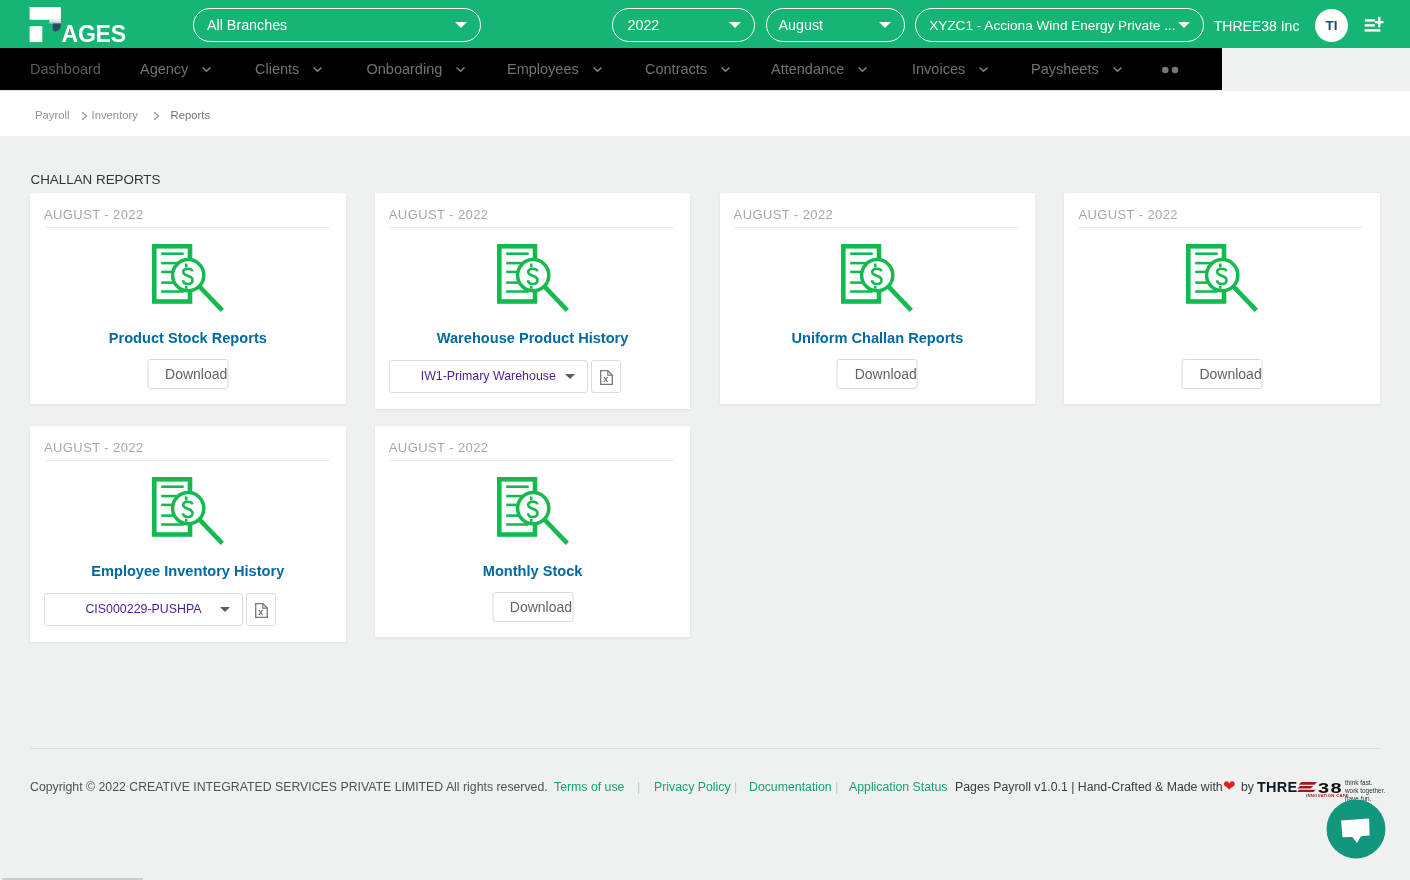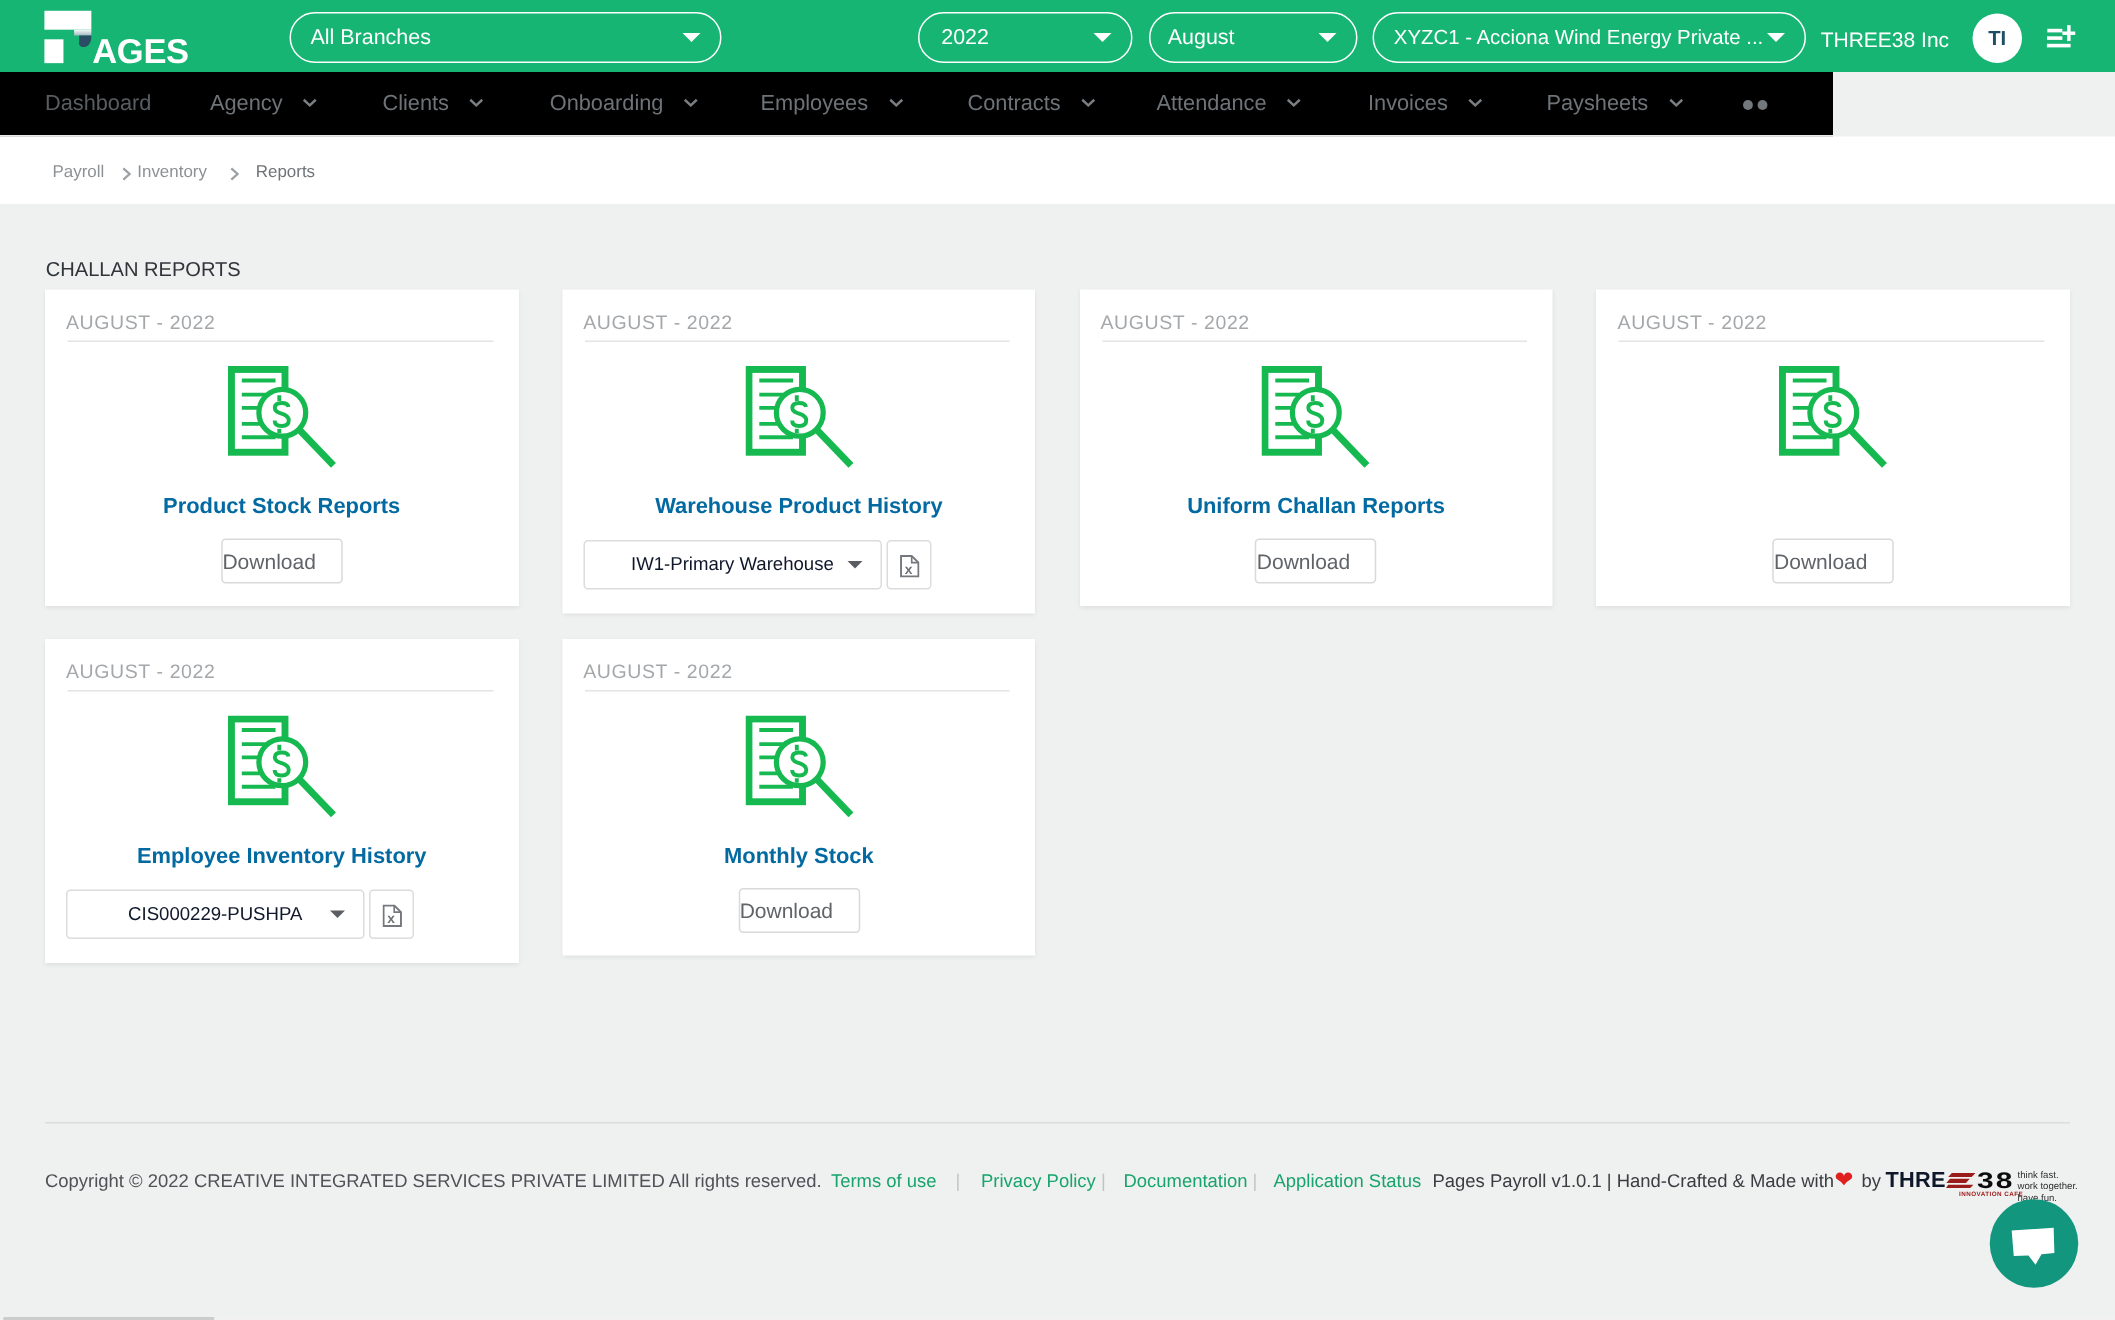--- a/index.html
+++ b/index.html
@@ -15,22 +15,22 @@
 .navitem svg { vertical-align:middle; margin-left:13px; margin-top:-2px; }
 .crumbs { position:absolute; left:0; top:91px; width:1410px; height:45px; background:#fff; }
 .crumb { position:absolute; top:1.5px; height:45px; line-height:45px; font-size:11.3px; color:#8d9194; }
 .content { position:absolute; left:0; top:136px; width:1410px; height:744px; background:#eff1f0; }
 .h1 { position:absolute; left:30.5px; top:171.5px; font-size:13.4px; font-weight:normal; letter-spacing:0; color:#30353a; }
 .card { position:absolute; width:315.6px; background:#fff; box-shadow:0 1px 3px rgba(0,0,0,0.07); }
 .cmonth { position:absolute; left:14px; top:13.5px; font-size:13px; letter-spacing:0.4px; color:#a5a8ab; }
 .cline { position:absolute; left:15px; top:34px; width:283.6px; height:1px; background:#e4e4e4; }
 .cicon { position:absolute; left:121.8px; top:50.5px; }
 .ctitle { position:absolute; left:0; top:136.5px; width:100%; text-align:center; font-size:14.6px; font-weight:bold; color:#0369a1; }
-.dlbtn { position:absolute; top:166px; left:50%; transform:translateX(-50%); width:81px; height:30px; border:1px solid #d9d9d9; border-radius:3px; background:#fff; font-size:14px; color:#606468; text-align:left; line-height:28px; }
-.selbox { position:absolute; left:14px; top:167px; width:199px; height:33px; border:1px solid #dcdcdc; border-radius:3px; background:#fff; font-size:12.4px; color:#0f172a; text-align:center; line-height:31px; }
+.dlbtn { position:absolute; top:166px; left:50%; transform:translateX(-50%); width:81px; height:30px; border:1px solid #d9d9d9; border-radius:3px; background:#fff; font-size:14px; color:#606468; text-align:right; line-height:28px; }
+.selbox { position:absolute; left:14px; top:167px; width:199px; height:33px; border:1px solid #dcdcdc; border-radius:3px; background:#fff; font-size:12.4px; color:#4c1d95; text-align:center; line-height:31px; }
 .selbox .scaret { position:absolute; right:12px; top:50%; margin-top:-2.5px; width:0; height:0; border-left:5px solid transparent; border-right:5px solid transparent; border-top:5.5px solid #5a5e62; }
 .xlsbtn { position:absolute; left:216px; top:167px; width:30px; height:33px; border:1px solid #dcdcdc; border-radius:3px; background:#fff; }
 .ftr-hr { position:absolute; left:30px; top:748px; width:1350px; height:1px; background:#dcdcdc; }
 .ftr { position:absolute; top:779.5px; height:16px; font-size:12.3px; color:#4f5256; white-space:nowrap; }
 .green { color:#18a46c; }
 .chat { position:absolute; left:1326px; top:799px; width:60px; height:60px; }
 .sb { position:absolute; left:0; top:877.5px; width:1410px; height:2.5px; background:#f1f1f1; }
 .sbthumb { position:absolute; left:2px; top:0; width:141px; height:2.5px; background:#cbcdcc; border-radius:1px; }
 </style>
 </head>

